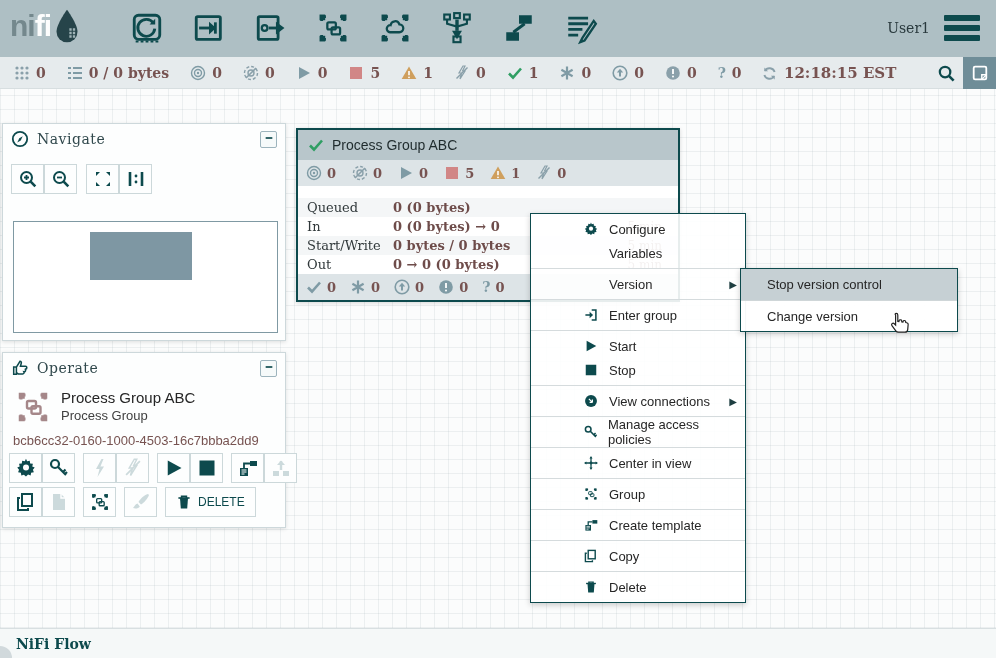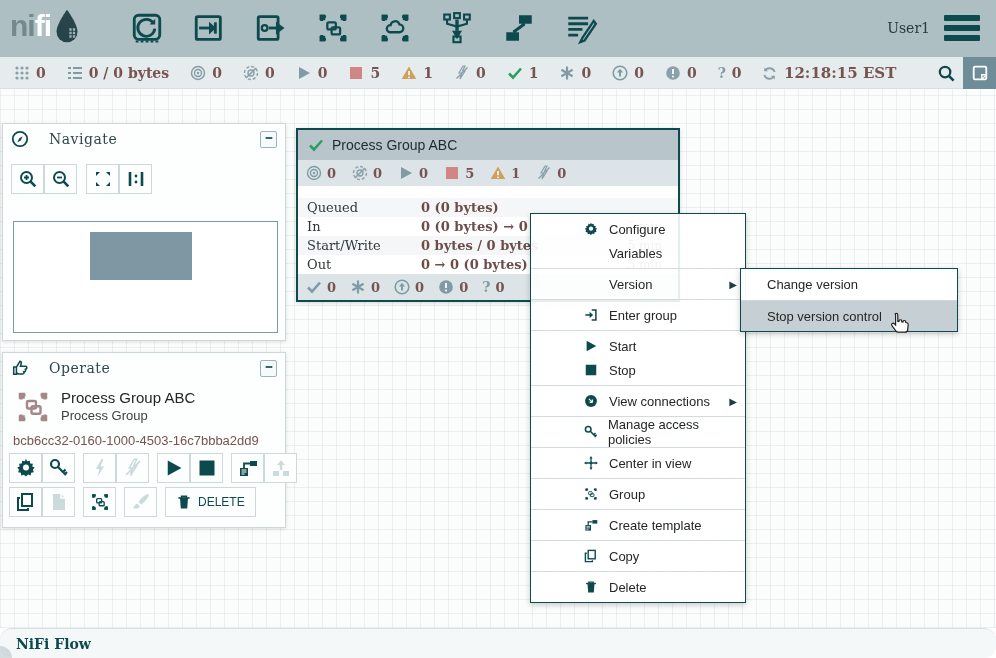--- a/index.html
+++ b/index.html
@@ -30,21 +30,21 @@
   .panel-btn { position:absolute; right:0; top:0; width:33px; height:32px; background:#6f8d98; display:flex; align-items:center; justify-content:center; color:#fff; cursor:pointer; }
 
   
   .canvas { position:absolute; left:0; top:89px; width:996px; height:539px; background:#fbfcfc;
     background-image:repeating-linear-gradient(0deg,rgba(125,147,153,.12) 0 1px,transparent 1px 14px),
                      repeating-linear-gradient(90deg,rgba(125,147,153,.12) 0 1px,transparent 1px 14px); }
 
   
   .palette { position:absolute; background:#fdfefe; border:1px solid #cdd8db; box-shadow:0 1px 4px rgba(0,0,0,.12); }
   .pal-head { height:30px; display:flex; align-items:center; padding:0 8px; color:#264044; }
-  .pal-title { font-family:"DejaVu Serif",serif; font-size:14px; margin-left:20px; letter-spacing:.5px; color:#30484c; }
+  .pal-title { font-family:"DejaVu Serif",serif; font-size:14px; margin-left:8px; letter-spacing:.5px; color:#30484c; }
   .collapse { margin-left:auto; width:17px; height:17px; border:1px solid #9db4bd; background:#f6fafa; color:#0d4a4d; font-size:12px; line-height:14px; text-align:center; cursor:pointer; border-radius:2px; }
   .sq-btn { width:33px; height:30px; background:#fdfefe; border:1px solid #ccd8da; display:inline-flex; align-items:center; justify-content:center; color:#0d4a4d; cursor:pointer; }
   .sq-btn.disabled { color:#ccdadc; cursor:default; }
   .sq-btn svg { width:20px; height:20px; }
 
   .navigate { left:2px; top:34px; width:284px; height:218px; }
   .nav-btns { position:absolute; left:8px; top:40px; display:flex; }
   .nav-btns .gap { width:9px; }
   .minimap { position:absolute; left:10px; top:97px; width:265px; height:112px; background:#fff; border:1px solid #7f99a3; }
   .mini-rect { position:absolute; left:76px; top:10px; width:102px; height:48px; background:#7e97a3; }
@@ -62,21 +62,21 @@
   .delete-btn { height:30px; padding:0 10px; background:#fdfefe; border:1px solid #ccd8da; display:inline-flex; align-items:center; gap:6px; color:#0d4a4d; font-size:12px; cursor:pointer; }
 
   
   .pg { position:absolute; left:296px; top:39px; width:384px; height:174px; background:#fff; border:2px solid #0d4a4d; box-shadow:0 1px 4px rgba(0,0,0,.15); }
   .pg-head { height:30px; background:#b8c6cb; display:flex; align-items:center; padding:0 10px; gap:8px; }
   .pg-title { font-size:14px; color:#1f2b2d; }
   .pg-iconrow { height:26px; background:#dde4e7; display:flex; align-items:center; gap:16px; padding:0 8px; }
   .pgstat { display:flex; align-items:center; gap:5px; }
   .pgstat .num { font-family:"DejaVu Serif",serif; font-size:13px; font-weight:bold; color:#775351; }
   .pg-stats { margin-top:12px; }
-  .pg-row { height:19px; display:flex; align-items:center; font-size:13px; position:relative;gap:28px; }
+  .pg-row { height:19px; display:flex; align-items:center; font-size:13px; position:relative; }
   .pg-row:nth-child(odd) { background:#f4f6f7; }
   .pg-row .lbl { font-family:"DejaVu Serif",serif; color:#30383a; padding-left:9px; width:95px; }
   .pg-row .val { font-family:"DejaVu Serif",serif; font-weight:bold; color:#6e4c4a; }
   .pg-row .dur { position:absolute; right:16px; font-family:"DejaVu Serif",serif; color:#8e6f6d; font-size:12px; }
   .pg-foot { height:26px; background:#dde4e7; display:flex; align-items:center; gap:14px; padding:0 8px; margin-top:0; position:absolute; bottom:0; left:0; right:0; }
 
   
   .menu { position:absolute; left:530px; top:124px; width:216px; background:rgba(255,255,255,.9); border:1px solid #0d4a4d; box-shadow:0 2px 6px rgba(0,0,0,.2); padding:3px 0; }
   .mi { height:24px; display:flex; align-items:center; padding:0 8px 0 9px; cursor:pointer;margin-left:44px; }
   .mi .ic { width:17px; height:15px; margin-right:8px; color:#0d4a4d; display:flex; align-items:center; }
@@ -87,21 +87,21 @@
 
   
   .submenu { position:absolute; left:740px; top:179px; width:218px; background:rgba(255,255,255,.96); border:1px solid #0d4a4d; box-shadow:0 2px 6px rgba(0,0,0,.2); }
   .smi { height:31px; display:flex; align-items:center; padding-left:26px; font-size:13px; color:#262626; cursor:pointer; }
   .smi + .smi { border-top:1px solid #cfd6d8; }
   .smi.hover { background:#c6d0d4; }
 
   .cursor { position:absolute; left:888px; top:222px; width:22px; height:24px; pointer-events:none; }
 
   
-  .bottombar { position:absolute; left:0; top:628px; width:996px; height:30px; background:#f5f8f8; border-top:1px solid #d8dfe1; display:flex; align-items:center;border-radius:12px; }
+  .bottombar { position:absolute; left:0; top:628px; width:996px; height:30px; background:#f5f8f8; border-top:1px solid #d8dfe1; display:flex; align-items:center; }
   .crumb { margin-left:16px; font-family:"DejaVu Serif",serif; font-size:14px; font-weight:bold; color:#0d4a4d; }
   .corner-curl { position:absolute; left:0; top:646px; width:12px; height:12px; background:#b9c5c9; border-top-right-radius:12px; opacity:.6; }
 
   .bluegrey { color:#7f9ba5; } .red { color:#d18686; } .amber { color:#cf9f5d; } .green { color:#2f9e63; } .grey { color:#8aa0aa; }
   .qmark { font-family:"DejaVu Serif",serif; font-weight:bold; font-size:14px; }
 </style>
 </head>
 <body>
 
 <svg width="0" height="0" style="position:absolute">
@@ -826,22 +826,22 @@
           <span class="ic">
             <svg>
               <use href="#s-trash"></use>
             </svg>
           </span>
           <span class="lab">Delete</span>
         </div>
     </div>
 
     <div class="submenu">
+      <div class="smi hover">Stop version control</div>
       <div class="smi">Change version</div>
-      <div class="smi hover">Stop version control</div>
     </div>
 
     <svg class="cursor">
         <use href="#s-hand"></use>
       </svg>
   </div>
 
   <div class="bottombar">
     <span class="crumb">NiFi Flow</span>
   </div>

